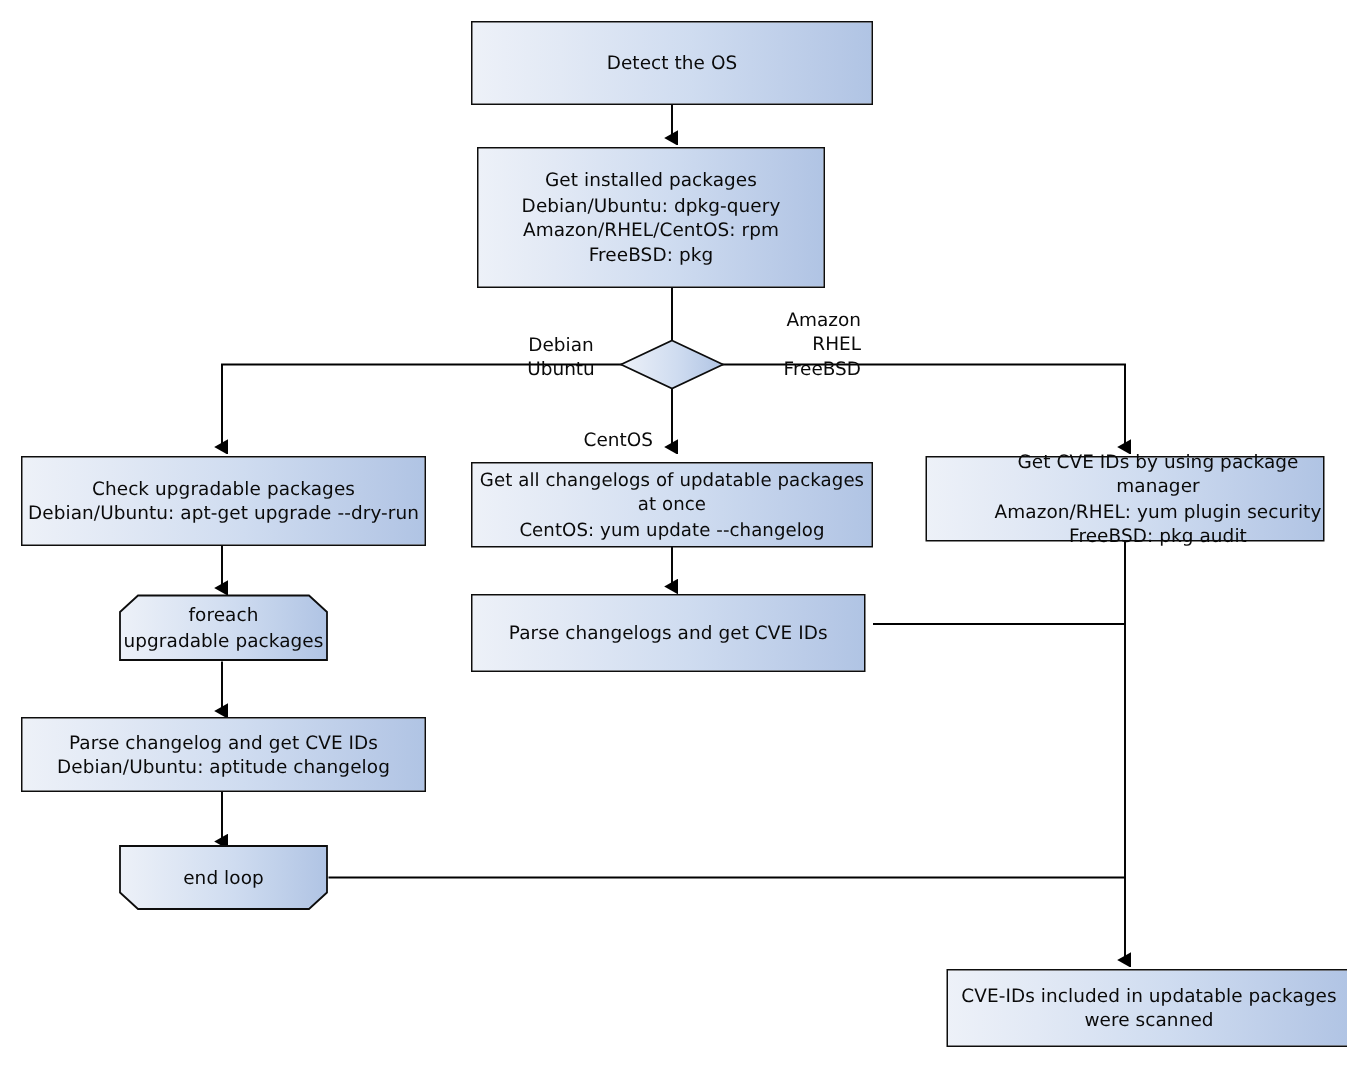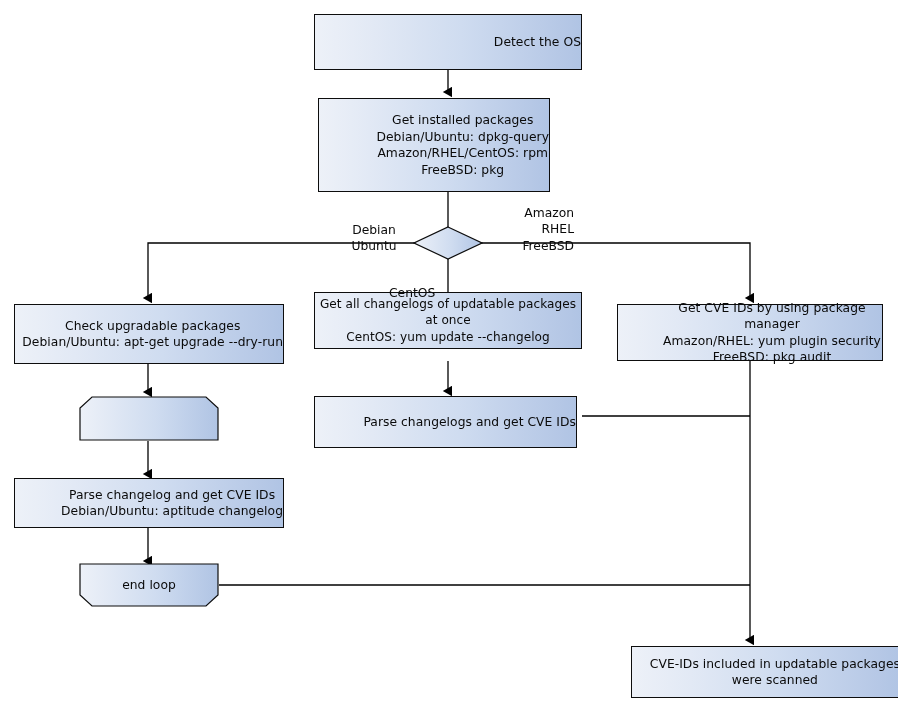--- a/index.html
+++ b/index.html
@@ -20,21 +20,21 @@
     left: 0;
     top: 0;
     width: 898px;
     height: 712px;
   }
   .node {
     position: absolute;
     box-sizing: border-box;
     display: flex;
     align-items: center;
-    justify-content: flex-end;
+    justify-content: center;
     text-align: center;
     color: #0a0a0a;
     font-size: 12.3px;
     line-height: 16.5px;
     letter-spacing: 0.05px;
     white-space: pre-line;
     z-index: 3;
   }
   .boxnode {
     border: 1.2px solid #0d0d0d;
@@ -129,21 +129,21 @@
     <polygon points="35,1 69,17 35,33 1,17" fill="url(#gdiamond)" stroke="#0d0d0d" stroke-width="1.2"></polygon>
   </svg>
   <span class="shape-label"></span>
 </div>
 
 <div class="node boxnode" style="left:14px; top:304px; width:270px; height:60px;">
   <span>Check upgradable packages
 Debian/Ubuntu: apt-get upgrade --dry-run</span>
 </div>
 
-<div class="node boxnode" style="left:314px; top:292px; width:268px; height:57px; font-size:12.1px;">
+<div class="node boxnode" style="left:314px; top:308px; width:268px; height:57px; font-size:12.1px;">
   <span>Get all changelogs of updatable packages at once
 CentOS: yum update --changelog</span>
 </div>
 
 <div class="node boxnode" style="left:617px; top:304px; width:266px; height:57px;padding-left:44px;">
   <span>Get CVE IDs by using package manager
 Amazon/RHEL: yum plugin security
 FreeBSD: pkg audit</span>
 </div>
 
@@ -151,20 +151,22 @@
   <svg class="shape-svg" viewBox="0 0 140 45" preserveAspectRatio="none" xmlns="http://www.w3.org/2000/svg">
     <defs>
       <linearGradient id="gloopstart" x1="0" y1="0" x2="1" y2="0">
         <stop offset="0%" stop-color="#edf1f8"></stop>
         <stop offset="55%" stop-color="#cfdcf0"></stop>
         <stop offset="100%" stop-color="#b0c4e4"></stop>
       </linearGradient>
     </defs>
     <polygon points="13,1 127,1 139,12 139,44 1,44 1,12" fill="url(#gloopstart)" stroke="#0d0d0d" stroke-width="1.2"></polygon>
   </svg>
+  <span class="shape-label">foreach
+upgradable  packages</span>
 </div>
 
 <div class="node boxnode" style="left:314px; top:396px; width:263px; height:52px;">
   <span>Parse changelogs and get CVE IDs</span>
 </div>
 
 <div class="node boxnode" style="left:14px; top:478px; width:270px; height:50px;">
   <span>Parse changelog and get  CVE IDs
 Debian/Ubuntu: aptitude changelog</span>
 </div>

